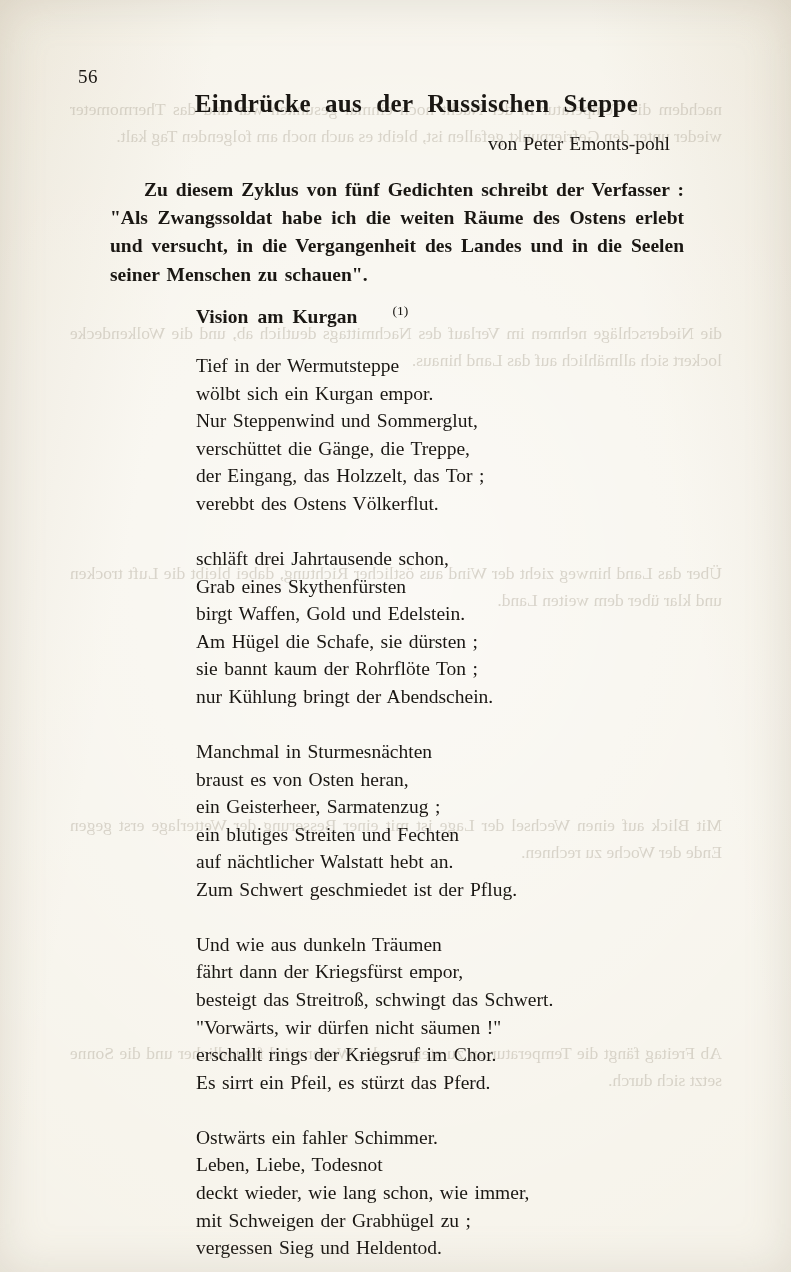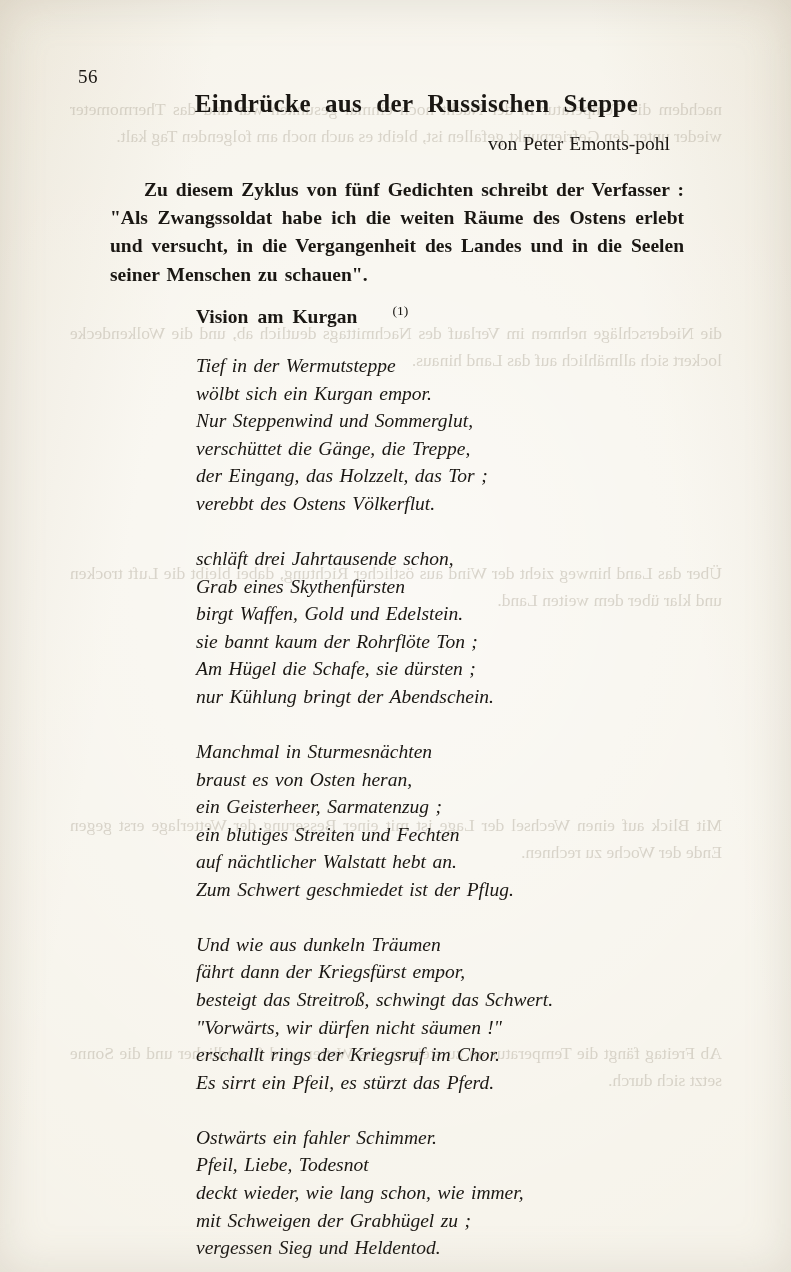--- a/index.html
+++ b/index.html
@@ -125,21 +125,21 @@
 
   .stanzas {
     position: absolute;
     left: 196px;
     top: 352px;
     width: 520px;
     font-size: 19.5px;
     line-height: 27.6px;
     word-spacing: 1.6px;
   }
-  .stanza { margin-bottom: 27.4px; font-style: italic; }
+  .stanza { margin-bottom: 27.4px; }
   .line { white-space: pre; }
 </style>
 </head>
 <body>
 
 <div class="page">
 
   <div class="paper-tone"></div>
 
   <div class="bleed b1">nachdem die Temperatur in der Nacht noch einmal gesunken war und das Thermometer wieder unter den Gefrierpunkt gefallen ist, bleibt es auch noch am folgenden Tag kalt.</div>
@@ -166,43 +166,43 @@
           <div class="line">wölbt sich ein Kurgan empor.</div>
           <div class="line">Nur Steppenwind und Sommerglut,</div>
           <div class="line">verschüttet die Gänge, die Treppe,</div>
           <div class="line">der Eingang, das Holzzelt, das Tor ;</div>
           <div class="line">verebbt des Ostens Völkerflut.</div>
         </div>
         <div class="stanza">
           <div class="line">schläft drei Jahrtausende schon,</div>
           <div class="line">Grab eines Skythenfürsten</div>
           <div class="line">birgt Waffen, Gold und Edelstein.</div>
+          <div class="line">Am Hügel die Schafe, sie dürsten ;</div>
           <div class="line">sie bannt kaum der Rohrflöte Ton ;</div>
-          <div class="line">Am Hügel die Schafe, sie dürsten ;</div>
           <div class="line">nur Kühlung bringt der Abendschein.</div>
         </div>
         <div class="stanza">
           <div class="line">Manchmal in Sturmesnächten</div>
           <div class="line">braust es von Osten heran,</div>
           <div class="line">ein Geisterheer, Sarmatenzug ;</div>
           <div class="line">ein blutiges Streiten und Fechten</div>
           <div class="line">auf nächtlicher Walstatt hebt an.</div>
           <div class="line">Zum Schwert geschmiedet ist der Pflug.</div>
         </div>
         <div class="stanza">
           <div class="line">Und wie aus dunkeln Träumen</div>
           <div class="line">fährt dann der Kriegsfürst empor,</div>
           <div class="line">besteigt das Streitroß, schwingt das Schwert.</div>
           <div class="line">"Vorwärts, wir dürfen nicht säumen !"</div>
           <div class="line">erschallt rings der Kriegsruf im Chor.</div>
           <div class="line">Es sirrt ein Pfeil, es stürzt das Pferd.</div>
         </div>
         <div class="stanza">
           <div class="line">Ostwärts ein fahler Schimmer.</div>
-          <div class="line">Pfeil, Liebe, Todesnot</div>
+          <div class="line">Leben, Liebe, Todesnot</div>
           <div class="line">deckt wieder, wie lang schon, wie immer,</div>
           <div class="line">mit Schweigen der Grabhügel zu ;</div>
           <div class="line">vergessen Sieg und Heldentod.</div>
         </div>
       </div>
 
   </div>
 
   <div class="edge-shade"></div>
 </div>

